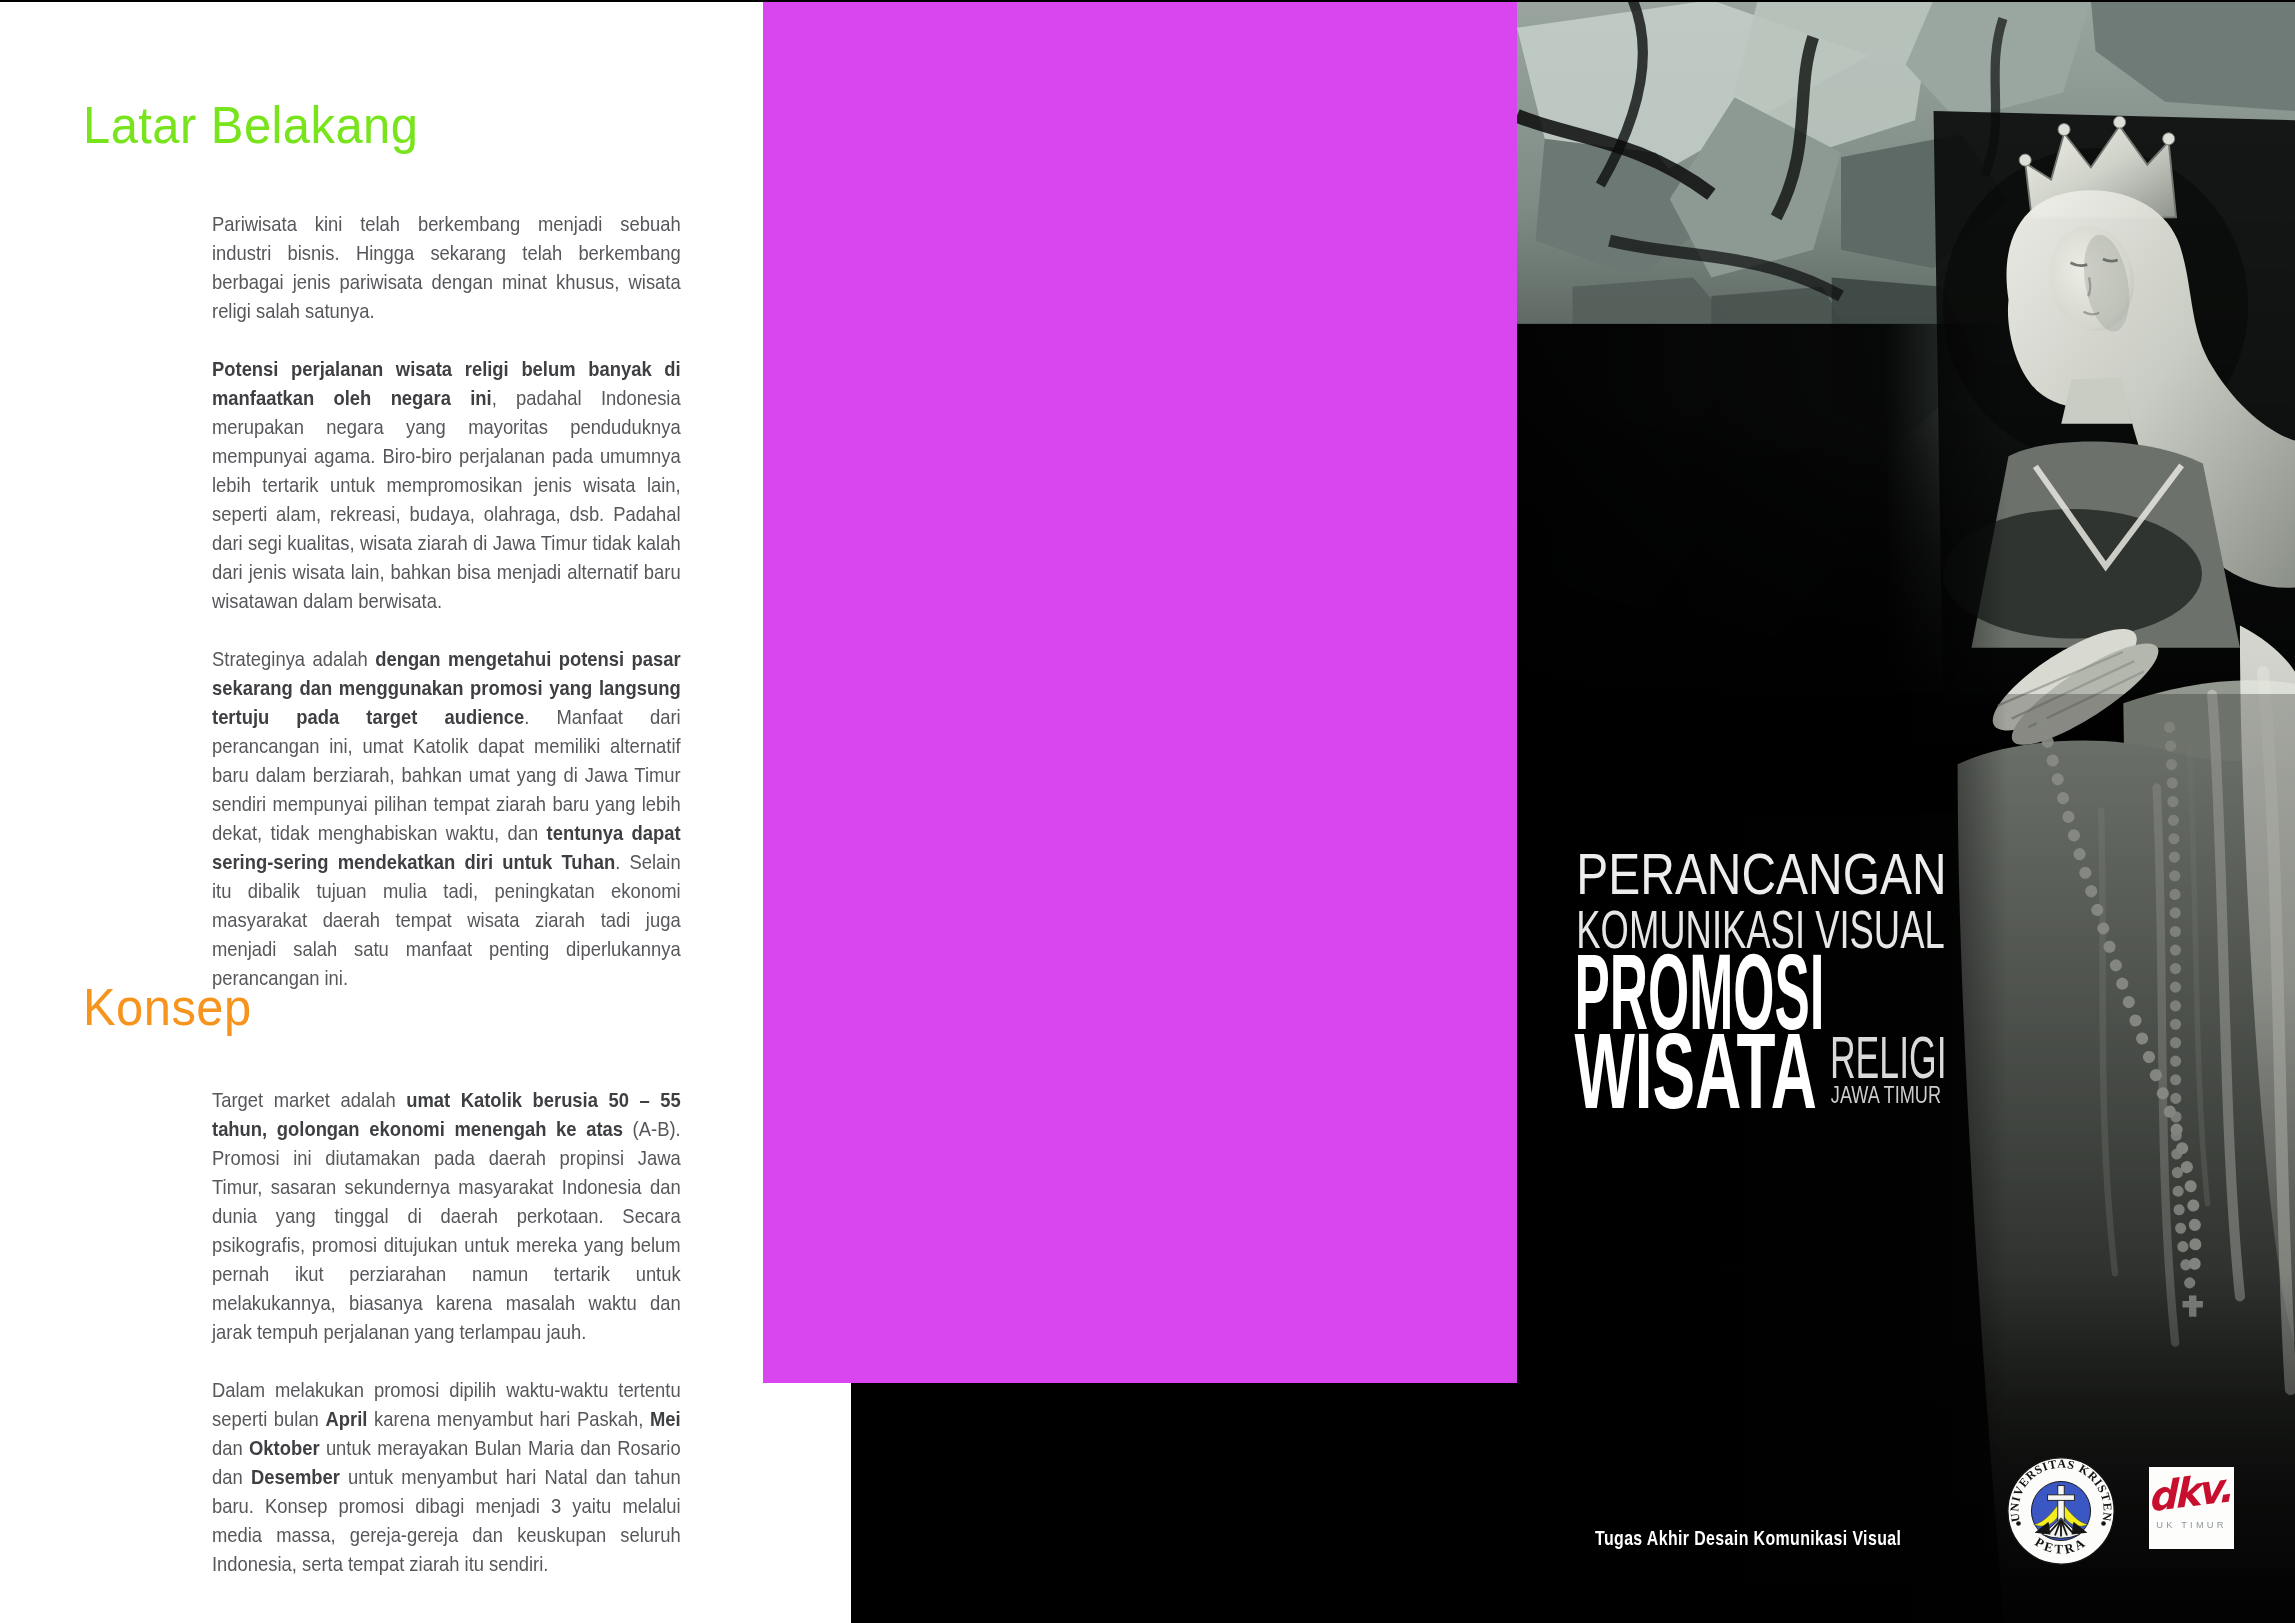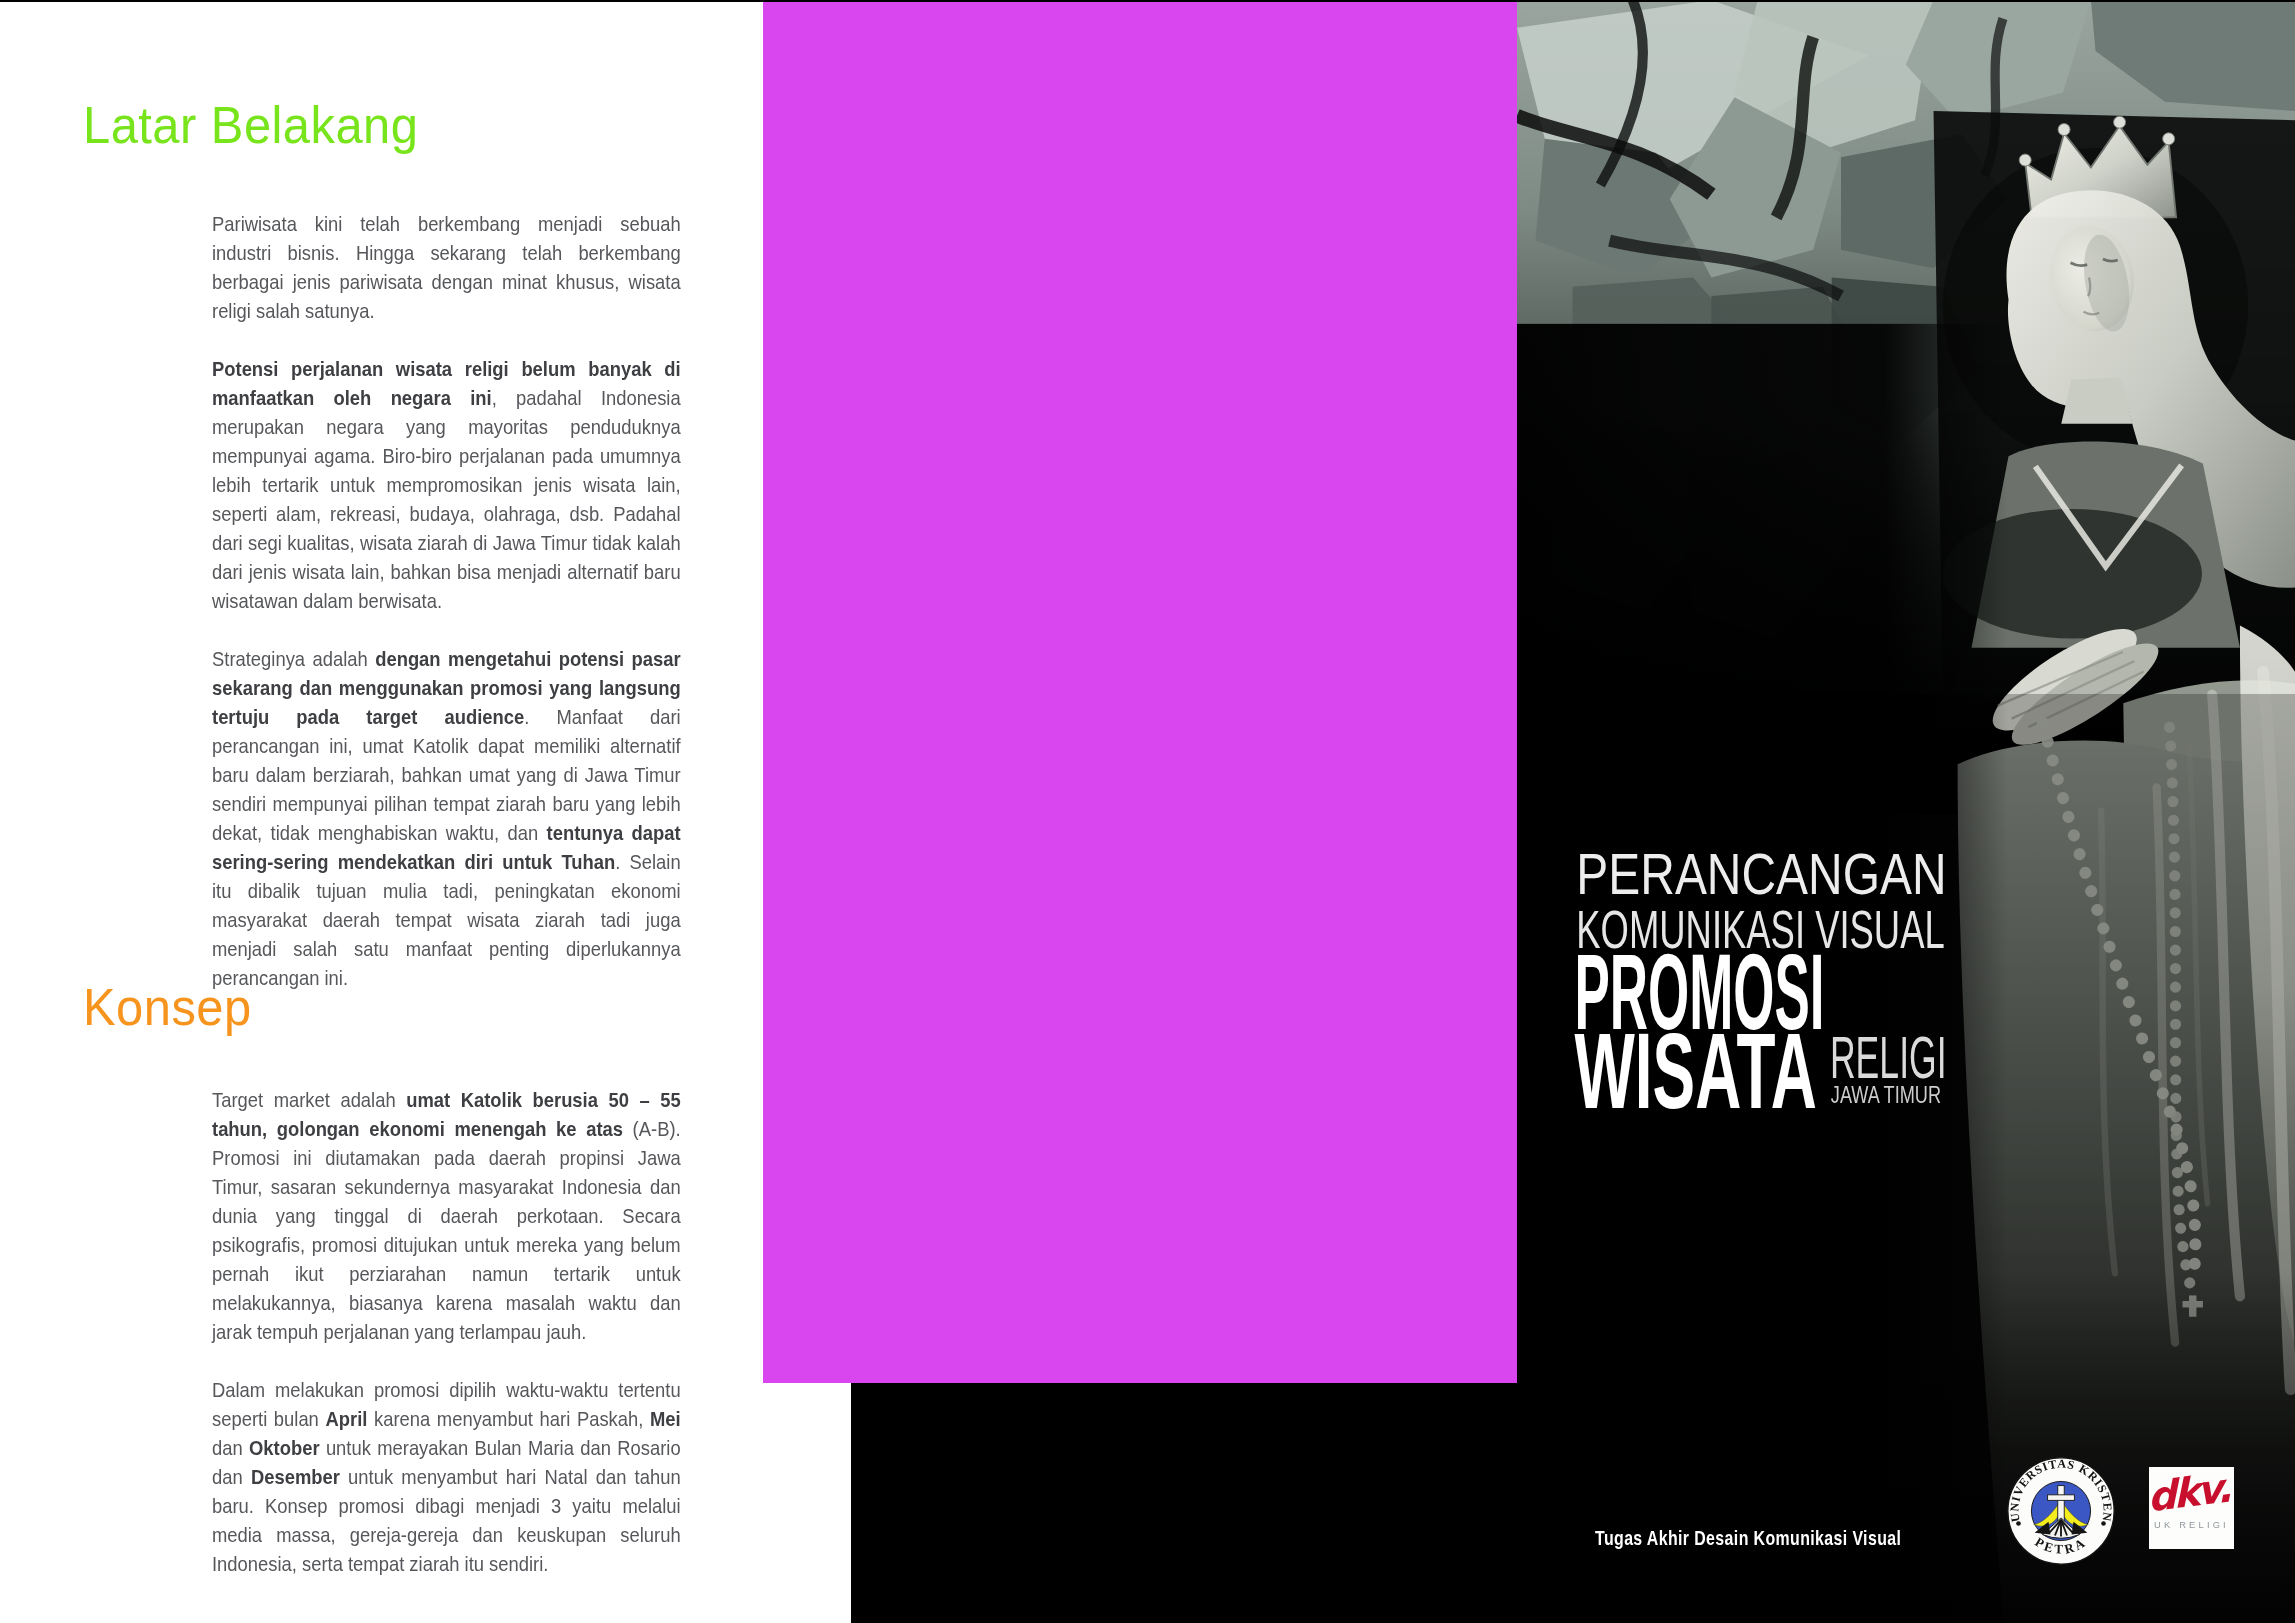--- a/index.html
+++ b/index.html
@@ -249,19 +249,19 @@
           <line x1="119" y1="138" x2="132" y2="172"></line>
           <line x1="119" y1="138" x2="146" y2="168"></line>
         </g>
         <path d="M62,166 L92,142 L96,170 Z" fill="#141414"></path>
         <path d="M176,166 L146,142 L142,170 Z" fill="#141414"></path>
       </g>
     </svg>
 
     <div id="dkv-logo">
       <span class="mark">dkv.</span>
-      <span class="sub">UK RELIGI</span>
+      <span class="sub">UK TIMUR</span>
     </div>
   </div>
 
   <div id="top-edge"></div>
 </div>
 
 
 </body></html>

